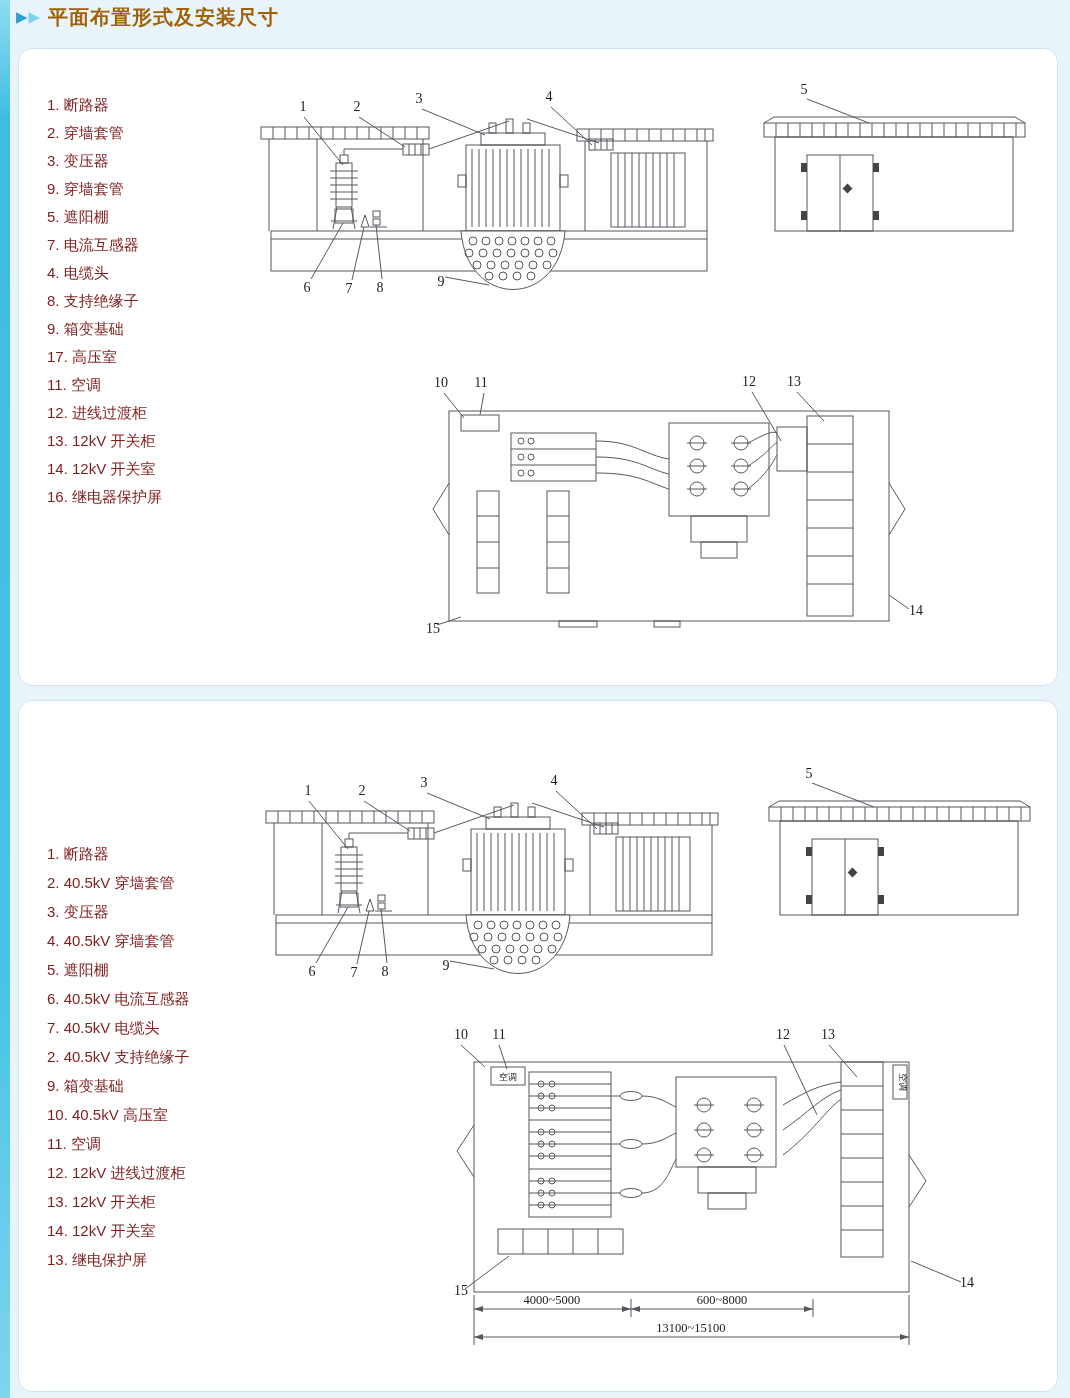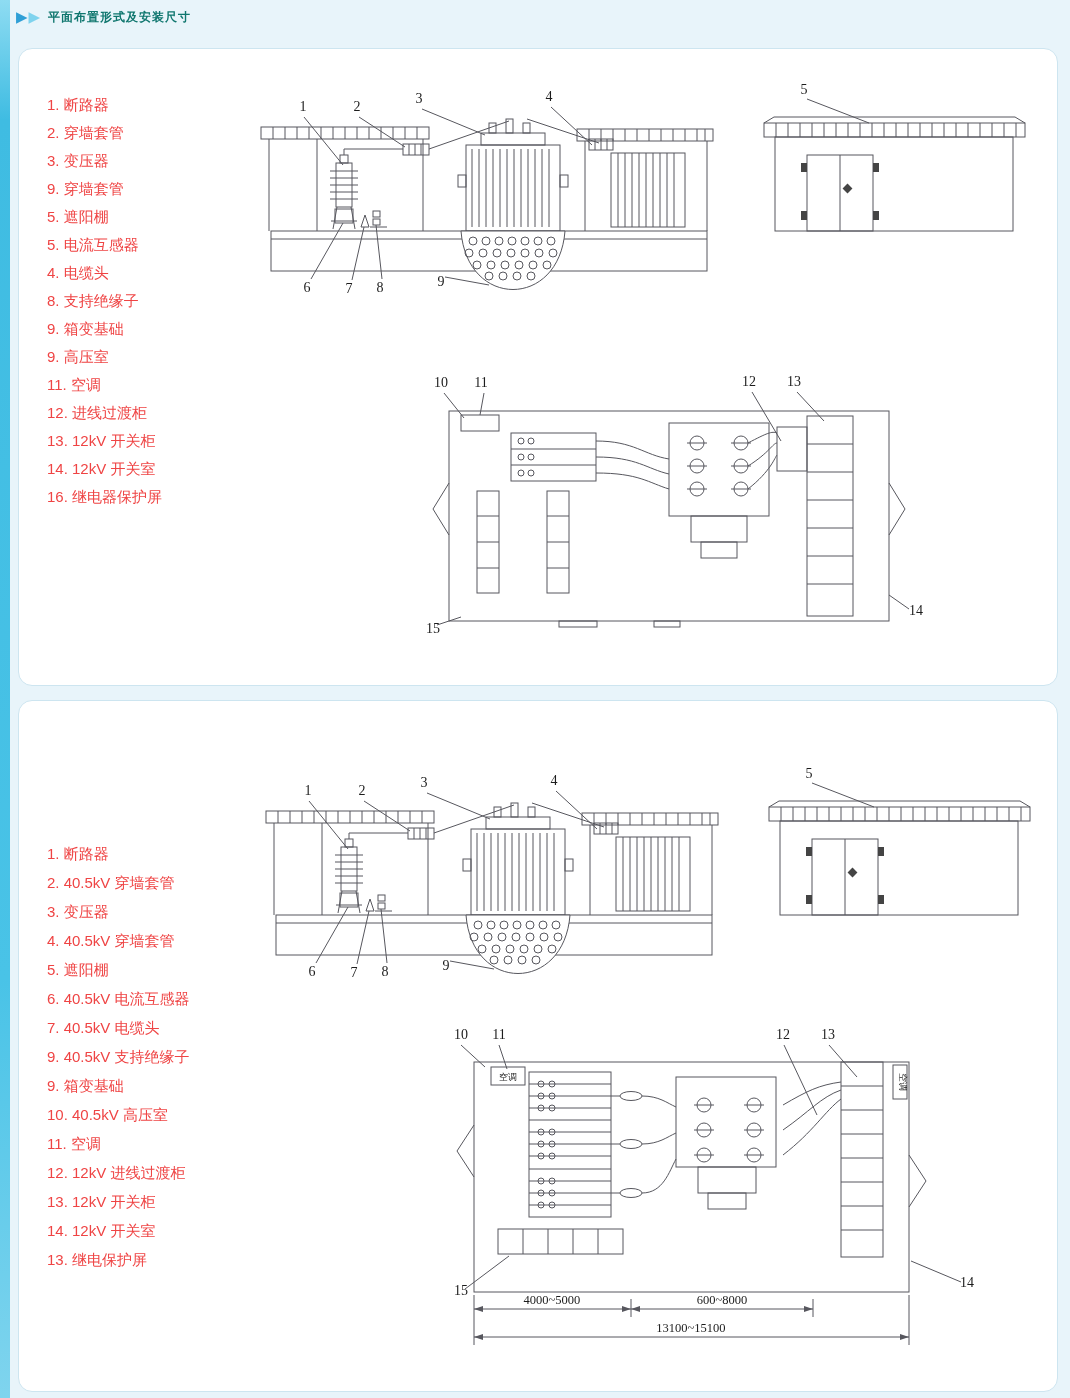--- a/index.html
+++ b/index.html
@@ -10,28 +10,28 @@
     overflow:hidden;
   }
   .left-strip{
     position:absolute;left:0;top:0;width:10px;height:1398px;
     background:linear-gradient(180deg,#8edcf2 0,#3fbce2 120px,#49c3e7 70%,#7fd4ee 100%);
   }
   .header{position:absolute;left:16px;top:4px;display:flex;align-items:center;}
   .marker{font-size:15px;line-height:26px;}
   .marker-1{color:#2f9fd6;}
   .marker-2{color:#7fd3ee;margin-left:1px;}
-  .title{font-size:12px;color:#0f766e;font-weight:bold;margin:0 0 0 8px;letter-spacing:1px;line-height:26px;}
+  .title{font-size:20px;color:#a16207;font-weight:bold;margin:0 0 0 8px;letter-spacing:1px;line-height:26px;}
   .panel{
     position:absolute;left:18px;width:1040px;background:#ffffff;
     border:1px solid #cde5f0;border-radius:14px;box-sizing:border-box;
   }
   .panel-1{top:48px;height:638px;}
   .panel-2{top:700px;height:692px;}
-  .legend{position:absolute;list-style:none;margin:0;padding:0;font-size:15px;color:#ef4444;}
+  .legend{position:absolute;list-style:none;margin:0;padding:0;font-size:15px;color:#7f1d1d;}
   .panel-1 .legend{left:28px;top:42px;}
   .panel-2 .legend{left:28px;top:138px;}
   .legend li{height:28px;line-height:28px;white-space:nowrap;}
   .panel-2 .legend li{height:29px;line-height:29px;}
   .draw{position:absolute;}
   .draw text{font-family:"Liberation Serif",serif;font-size:14px;fill:#1c1c1c;text-anchor:middle;}
   .draw text.cjk{font-family:"Liberation Sans",sans-serif;font-size:9px;}
   .draw text.dim{font-size:12.5px;}
 </style>
 </head>
@@ -46,25 +46,25 @@
 </div>
 
 <div class="panel panel-1">
 
   <ul class="legend">
     <li>1. 断路器</li>
     <li>2. 穿墙套管</li>
     <li>3. 变压器</li>
     <li>9. 穿墙套管</li>
     <li>5. 遮阳棚</li>
-    <li>5. 电流互感器</li>
+    <li>7. 电流互感器</li>
     <li>4. 电缆头</li>
     <li>8. 支持绝缘子</li>
     <li>9. 箱变基础</li>
-    <li>9. 高压室</li>
+    <li>17. 高压室</li>
     <li>11. 空调</li>
     <li>12. 进线过渡柜</li>
     <li>13. 12kV 开关柜</li>
     <li>14. 12kV 开关室</li>
     <li>16. 继电器保护屏</li>
   </ul>
 
   <svg class="draw" style="left:240px;top:30px;" width="770" height="235" viewBox="0 0 770 235">
     <defs>
       <g id="elevG">
@@ -234,21 +234,21 @@
 <div class="panel panel-2">
 
   <ul class="legend">
     <li>1. 断路器</li>
     <li>2. 40.5kV 穿墙套管</li>
     <li>3. 变压器</li>
     <li>4. 40.5kV 穿墙套管</li>
     <li>5. 遮阳棚</li>
     <li>6. 40.5kV 电流互感器</li>
     <li>7. 40.5kV 电缆头</li>
-    <li>9. 40.5kV 支持绝缘子</li>
+    <li>2. 40.5kV 支持绝缘子</li>
     <li>9. 箱变基础</li>
     <li>10. 40.5kV 高压室</li>
     <li>11. 空调</li>
     <li>12. 12kV 进线过渡柜</li>
     <li>13. 12kV 开关柜</li>
     <li>14. 12kV 开关室</li>
     <li>13. 继电保护屏</li>
   </ul>
 
   <svg class="draw" style="left:245px;top:62px;" width="770" height="235" viewBox="0 0 770 235">

